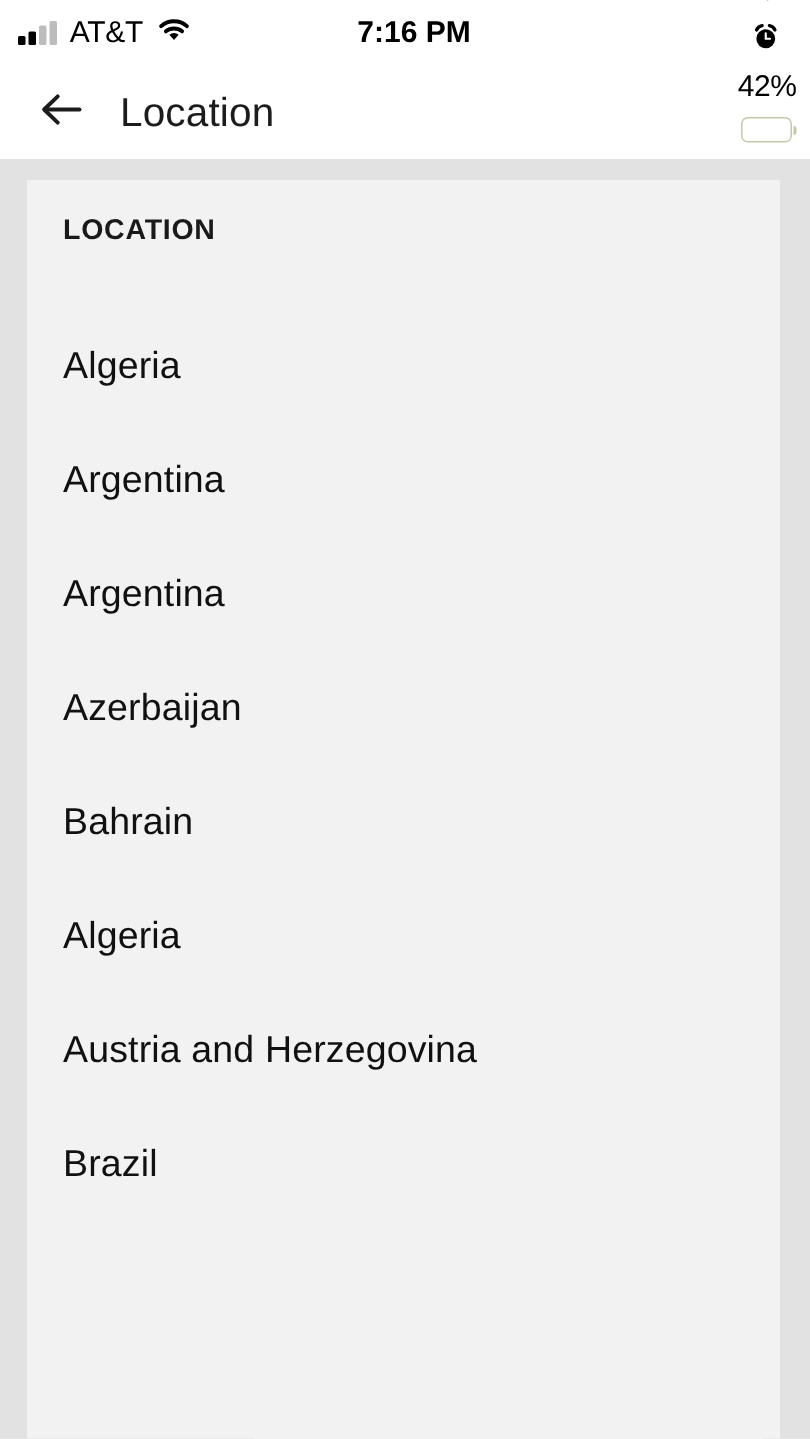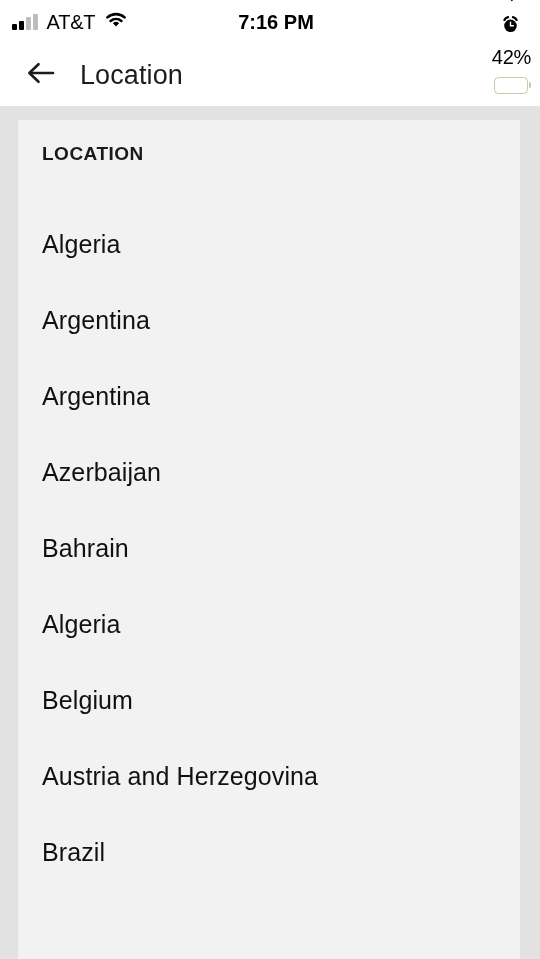--- a/index.html
+++ b/index.html
@@ -273,23 +273,20 @@
           <li class="list-item">
             <span>Azerbaijan</span>
           </li>
           <li class="list-item">
             <span>Bahrain</span>
           </li>
           <li class="list-item">
             <span>Algeria</span>
           </li>
           <li class="list-item">
-            <span>Belgium</span>
-          </li>
-          <li class="list-item">
             <span>Austria and Herzegovina</span>
           </li>
           <li class="list-item">
             <span>Brazil</span>
           </li>
         </ul>
     </div>
   </div>
 
 </div>

